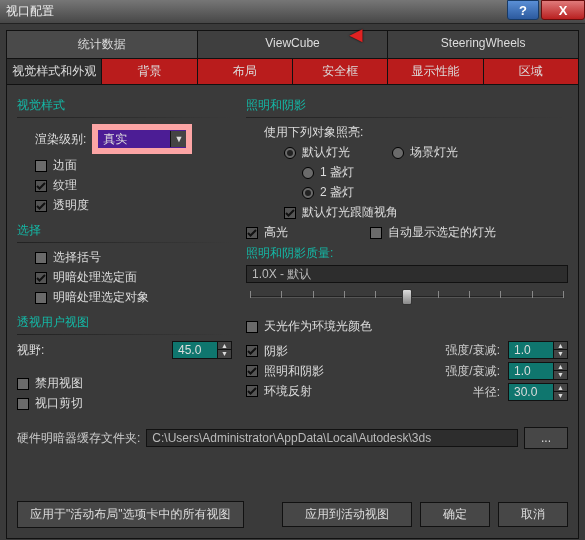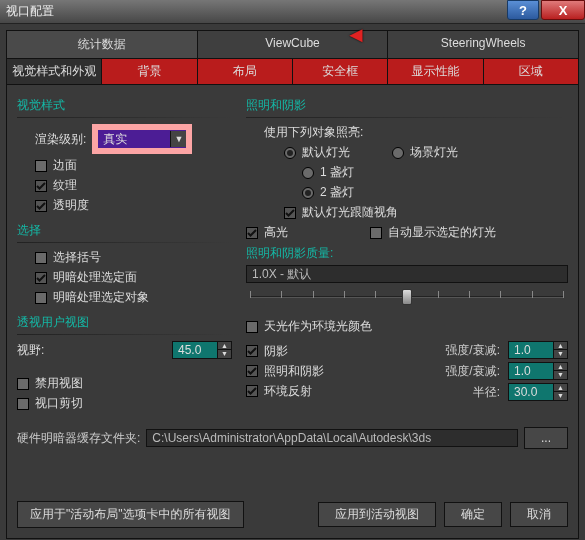--- a/index.html
+++ b/index.html
@@ -49,21 +49,21 @@
 .slider-wrap{padding:4px 4px 0}
 .slider-track{position:relative;height:20px}
 .slider-line{position:absolute;left:0;right:0;top:9px;height:2px;background:#222;border-bottom:1px solid #555}
 .slider-ticks{position:absolute;left:0;right:0;top:4px;height:12px;display:flex;justify-content:space-between}
 .slider-ticks i{width:1px;height:7px;background:#888;display:block}
 .slider-thumb{position:absolute;top:2px;left:50%;transform:translateX(-50%);width:10px;height:16px;background:linear-gradient(to bottom,#ddd,#888);border:1px solid #333;border-radius:2px}
 .param-row{display:flex;align-items:center;justify-content:flex-end;gap:8px;margin:3px 0}
 .param-row .plbl{color:#ccc}
 .btnbar{position:absolute;left:10px;right:10px;bottom:10px;display:flex;gap:8px;align-items:center}
 .btn{background:#474747;border:1px solid #111;padding:4px 12px;text-align:center;cursor:pointer}
-.btn.small{padding:3px 16px}
+.btn.small{padding:3px 22px}
 .btn.browse{padding:3px 16px}
 .spacer{flex:1}
 .hwrow{display:flex;align-items:center;gap:6px;margin-top:12px}
 .hwrow .hl{color:#ccc;white-space:nowrap}
 </style>
 </head>
 <body>
 
 <div class="titlebar">
   <span class="title">视口配置</span>

